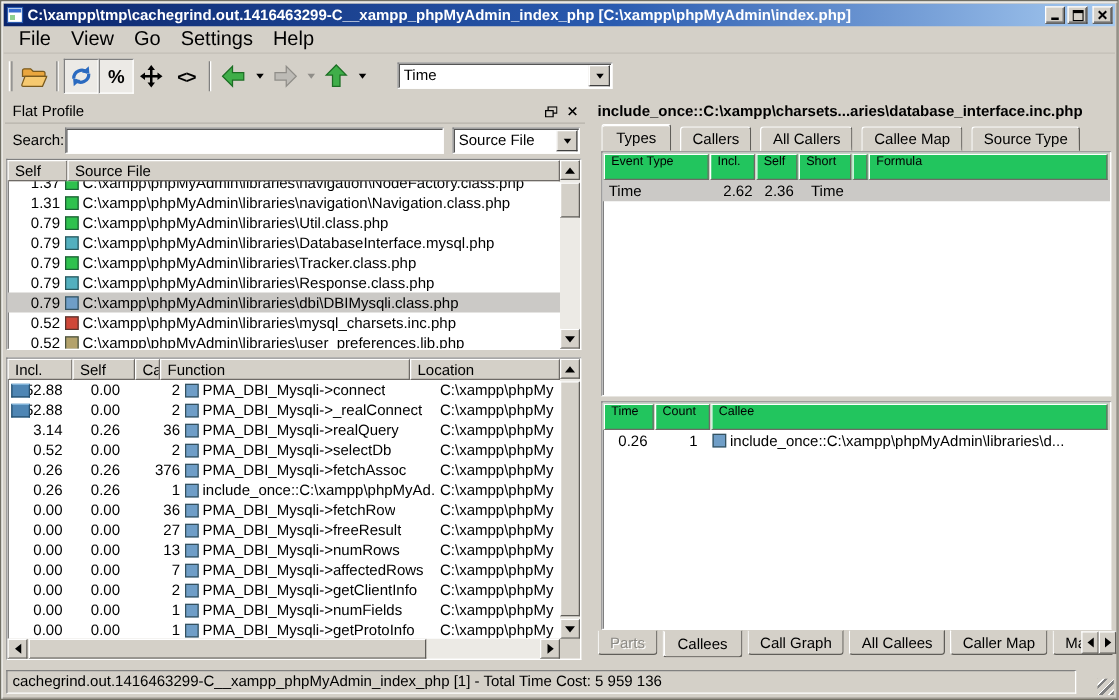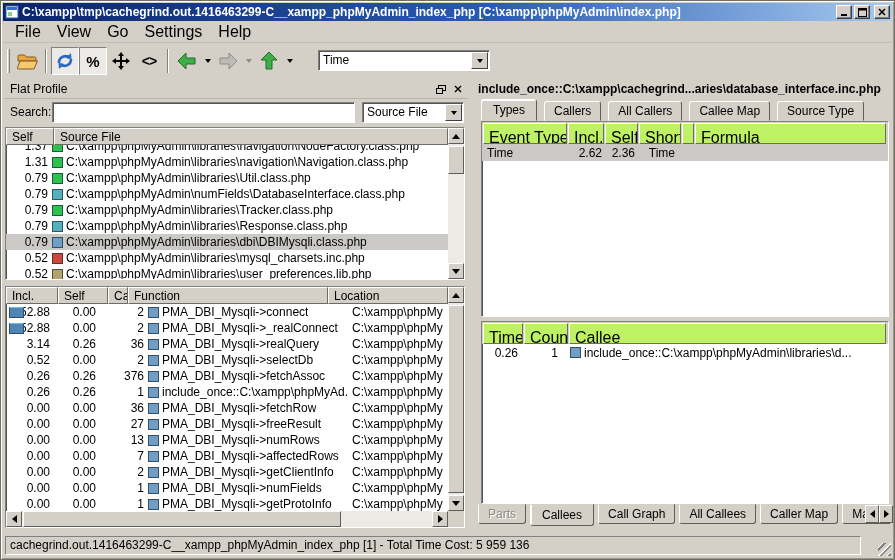--- a/index.html
+++ b/index.html
@@ -120,22 +120,22 @@
           border:1px solid; border-color:#d4d0c8 #5f5d58 #5f5d58 #fff;
           border-radius:0 0 3px 3px; font-size:12px; white-space:nowrap; flex:none; }
   .btab.active { padding:3px 11px; font-weight:normal; box-shadow:inset 1px 0 0 #fff; }
   .btab.disabled { color:#8c8a85; text-shadow:1px 1px 0 #fff; }
   .tab-scroll { position:absolute; right:2px; top:505px; display:flex; }
   .tab-scroll .sbtn { position:static; width:14px; height:18px; }
 
   .types-frame { left:481px; top:121px; width:408px; height:196px; }
   .callees-frame { left:481px; top:321px; width:408px; height:183px; }
   .hrow2 { display:flex; height:22px; padding:1px 1px 0; background:#d4d0c8; }
-  .hcell2 { background:#bef264; border:1px solid; border-color:#fff #6e6a66 #6e6a66 #fff;
-            padding:5px 5px 0; font-size:16px; white-space:nowrap; overflow:hidden; flex:none;
+  .hcell2 { background:#22c55e; border:1px solid; border-color:#fff #6e6a66 #6e6a66 #fff;
+            padding:0 5px 0; font-size:10px; white-space:nowrap; overflow:hidden; flex:none;
             margin-right:1px; }
   .trow { display:flex; align-items:center; height:17px; font-size:12px; white-space:nowrap; }
   .trow.sel { background:#cbc9c6; }
   .tc-event { width:84px; padding-left:5px; }
   .tc-incl { width:36px; text-align:right; }
   .tc-self { width:33px; text-align:right; }
   .tc-short { width:42px; text-align:right; padding-right:2px; }
   .tc-spacer { width:14px; }
   .tc-formula { flex:1; padding-left:8px; }
   .cc-time { width:40px; text-align:right; padding-right:4px; }
@@ -295,21 +295,21 @@
           <span class="cell c-file">C:\xampp\phpMyAdmin\libraries\navigation\Navigation.class.php</span>
         </div>
         <div class="lrow">
           <span class="cell c-self">0.79</span>
           <span class="sq" style="background: rgb(47, 193, 78);"></span>
           <span class="cell c-file">C:\xampp\phpMyAdmin\libraries\Util.class.php</span>
         </div>
         <div class="lrow">
           <span class="cell c-self">0.79</span>
           <span class="sq" style="background: rgb(83, 176, 191);"></span>
-          <span class="cell c-file">C:\xampp\phpMyAdmin\numFields\DatabaseInterface.class.php</span>
+          <span class="cell c-file">C:\xampp\phpMyAdmin\libraries\DatabaseInterface.mysql.php</span>
         </div>
         <div class="lrow">
           <span class="cell c-self">0.79</span>
           <span class="sq" style="background: rgb(47, 193, 78);"></span>
           <span class="cell c-file">C:\xampp\phpMyAdmin\libraries\Tracker.class.php</span>
         </div>
         <div class="lrow">
           <span class="cell c-self">0.79</span>
           <span class="sq" style="background: rgb(83, 176, 191);"></span>
           <span class="cell c-file">C:\xampp\phpMyAdmin\libraries\Response.class.php</span>
@@ -500,21 +500,21 @@
     <span class="thumb" style="left:17px; top:0; width:318px; height:16px;"></span>
     <span class="sbtn" style="right:0; top:0;">
         <span class="t-rt"></span>
       </span>
   </div>
   <div class="corner"></div>
 </div>
 
 <div class="abs vsplit"></div>
 
-<div class="abs detail-header">include_once::C:\xampp\cachegrind...aries\database_interface.inc.php</div>
+<div class="abs detail-header">include_once::C:\xampp\charsets...aries\database_interface.inc.php</div>
 <div class="abs tabbar-top">
     <span class="tab active">Types</span>
     <span class="tab">Callers</span>
     <span class="tab">All Callers</span>
     <span class="tab">Callee Map</span>
     <span class="tab">Source Type</span>
   </div>
 
 <div class="abs frame types-frame">
   <div class="hrow2">

